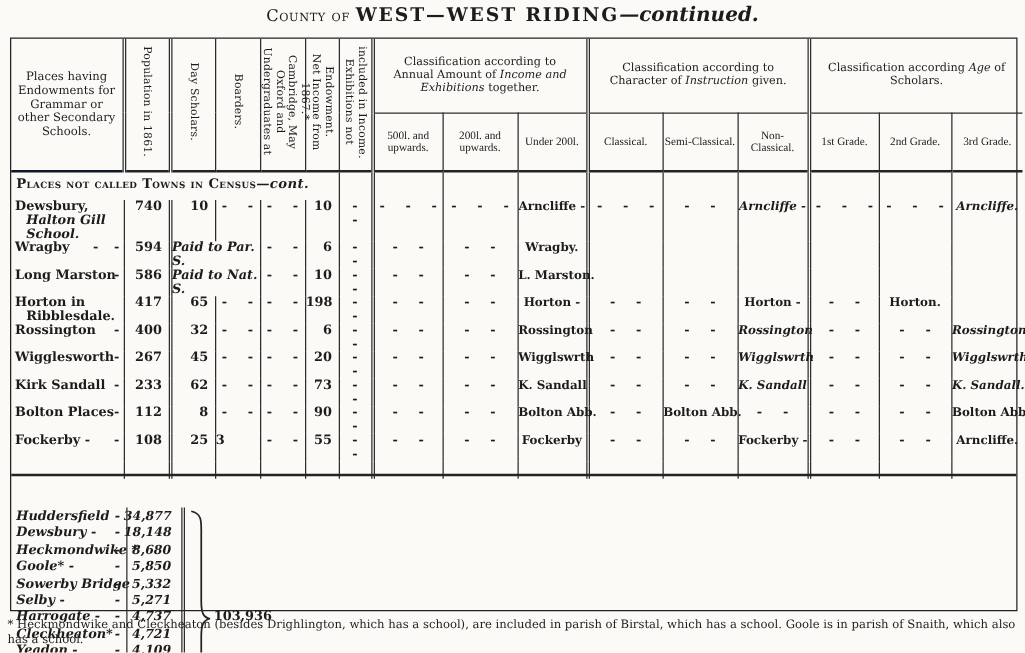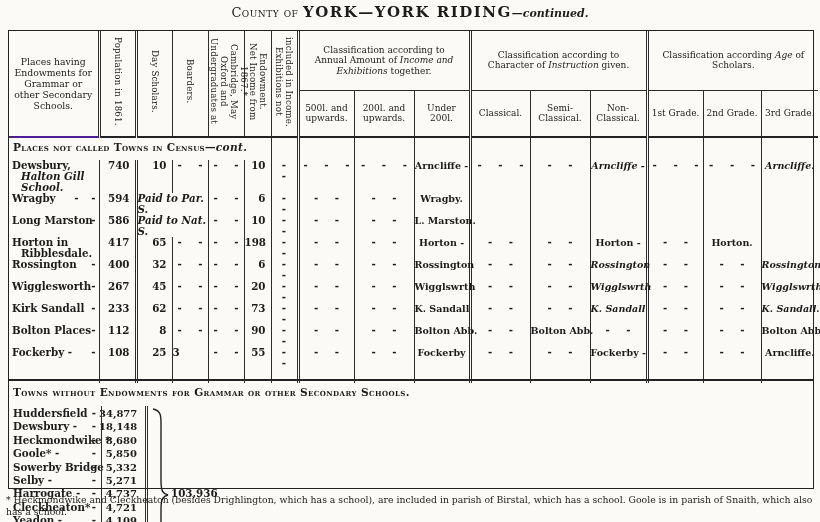--- a/index.html
+++ b/index.html
@@ -4,43 +4,43 @@
 <style>
   html,body{margin:0;padding:0;}
   body{
     width:820px;height:522px;position:relative;overflow:hidden;
     background:#fbfaf6;color:#1c1c1c;
     font-family:"DejaVu Serif","Liberation Serif",serif;
   }
   .title{position:absolute;top:2px;left:0;width:820px;text-align:center;white-space:nowrap;}
   .title .sc{font-variant:small-caps;font-size:13px;letter-spacing:.5px;}
   .title .main{font-weight:bold;font-size:15px;letter-spacing:1.5px;}
-  .title .cont{font-weight:bold;font-style:italic;font-size:11px;margin-top:30px;}
+  .title .cont{font-weight:bold;font-style:italic;font-size:16px;margin-top:30px;}
 
   .frame{
     position:absolute;left:8px;top:30px;width:806px;height:459px;
     border:1.5px solid #232323;box-sizing:border-box;
     display:flex;flex-direction:column;
   }
   table{width:100%;border-collapse:collapse;table-layout:fixed;}
   th,td{box-sizing:border-box;}
   th{border-left:1px solid #2c2c2c;}
   td{border-left:1px solid #2c2c2c;}
   th:first-child,td:first-child{border-left:none;}
   .dbl{border-left:3px double #2c2c2c !important;}
 
   thead th{font-weight:normal;vertical-align:middle;text-align:center;}
-  th.places{font-size:9.3px;line-height:11px;padding:2px 2px;border-bottom:2px solid #4c1d95;}
+  th.places{font-size:9.3px;line-height:11px;padding:2px 2px;border-bottom:2px solid #0f172a;}
   th.vert{border-bottom:2px solid #232323;padding:2px 0;}
   th.vert span{
     writing-mode:vertical-lr;display:inline-block;height:97px;
     font-size:8.6px;line-height:10px;letter-spacing:.2px;text-align:center;
   }
   tr.grprow{height:57px;}
-  tr.subrow{height:45px;}
+  tr.subrow{height:45px;font-family:Liberation Serif, serif;}
   th.grp{font-size:9px;line-height:10.5px;padding:2px 8px;border-bottom:1px solid #2c2c2c;}
   th.grp i{font-style:italic;}
   th.sub{font-size:9px;line-height:10.5px;padding:2px 1px;border-bottom:2px solid #232323;}
 
   tbody td{font-size:10.3px;font-weight:bold;line-height:11px;padding:0;vertical-align:top;}
   td.sechead{
     font-variant:small-caps;font-size:10.6px;letter-spacing:.3px;
     padding:4px 0 3px 4px;white-space:nowrap;overflow:visible;
   }
   td.sechead i{font-style:italic;font-variant:normal;}
@@ -53,40 +53,40 @@
   td.pl .trail{position:absolute;right:3px;top:0;text-indent:0;word-spacing:9px;}
   tr.fill{height:14px;}
   tr.datarow{height:11px;}
 
   .s2{position:relative;flex:1;border-top:2.5px solid #232323;}
   .s2head{
     position:absolute;left:4px;top:5px;font-variant:small-caps;
     font-weight:bold;font-size:10.6px;letter-spacing:.4px;white-space:nowrap;
   }
   .s2rows{position:absolute;left:2px;top:26px;width:140px;}
-  .trow{display:flex;height:13.4px;line-height:13px;font-weight:bold;}
+  .trow{display:flex;height:13.4px;line-height:13px;font-weight:bold;font-style:italic;}
   .tn{width:88px;padding-left:2px;position:relative;font-size:10.3px;white-space:nowrap;box-sizing:border-box;}
   .tn .trail{position:absolute;right:3px;top:0;}
   .tp{width:42px;text-align:right;padding-right:4px;font-size:10px;box-sizing:border-box;}
   .vr1{position:absolute;left:92px;top:25px;height:176px;width:0;border-left:1px solid #2c2c2c;}
   .vr2{position:absolute;left:136px;top:25px;height:176px;width:0;border-left:3px double #2c2c2c;}
   .brace{position:absolute;left:141px;top:26px;}
   .total{position:absolute;left:162px;top:106px;font-weight:bold;font-size:10.3px;}
 
   .footnote{
     position:absolute;left:6px;top:494px;width:810px;
     font-size:9.3px;line-height:11.5px;
   }
 </style>
 </head>
 <body>
 
 <div class="title">
   <span class="sc">County of </span>
-  <span class="main">YORK—YORK RIDING</span><span class="cont">—continued.</span>
+  <span class="main">WEST—WEST RIDING</span><span class="cont">—continued.</span>
 </div>
 
 <div class="frame">
   <table>
     <colgroup>
       <col style="width:90px">
         <col style="width:37px">
         <col style="width:36px">
         <col style="width:36px">
       <col style="width:36px">
@@ -328,21 +328,20 @@
           <td></td>
           <td></td>
           <td class="dbl"></td>
           <td></td>
           <td></td>
         </tr>
       </tbody>
   </table>
 
   <div class="s2">
-    <div class="s2head">Towns without Endowments for Grammar or other Secondary Schools.</div>
     <div class="s2rows" id="townRows">
         <div class="trow">
           <span class="tn">Huddersfield<span class="trail">-</span></span>
           <span class="tp">34,877</span>
         </div>
         <div class="trow">
           <span class="tn">Dewsbury -<span class="trail">-</span></span>
           <span class="tp">18,148</span>
         </div>
         <div class="trow">

